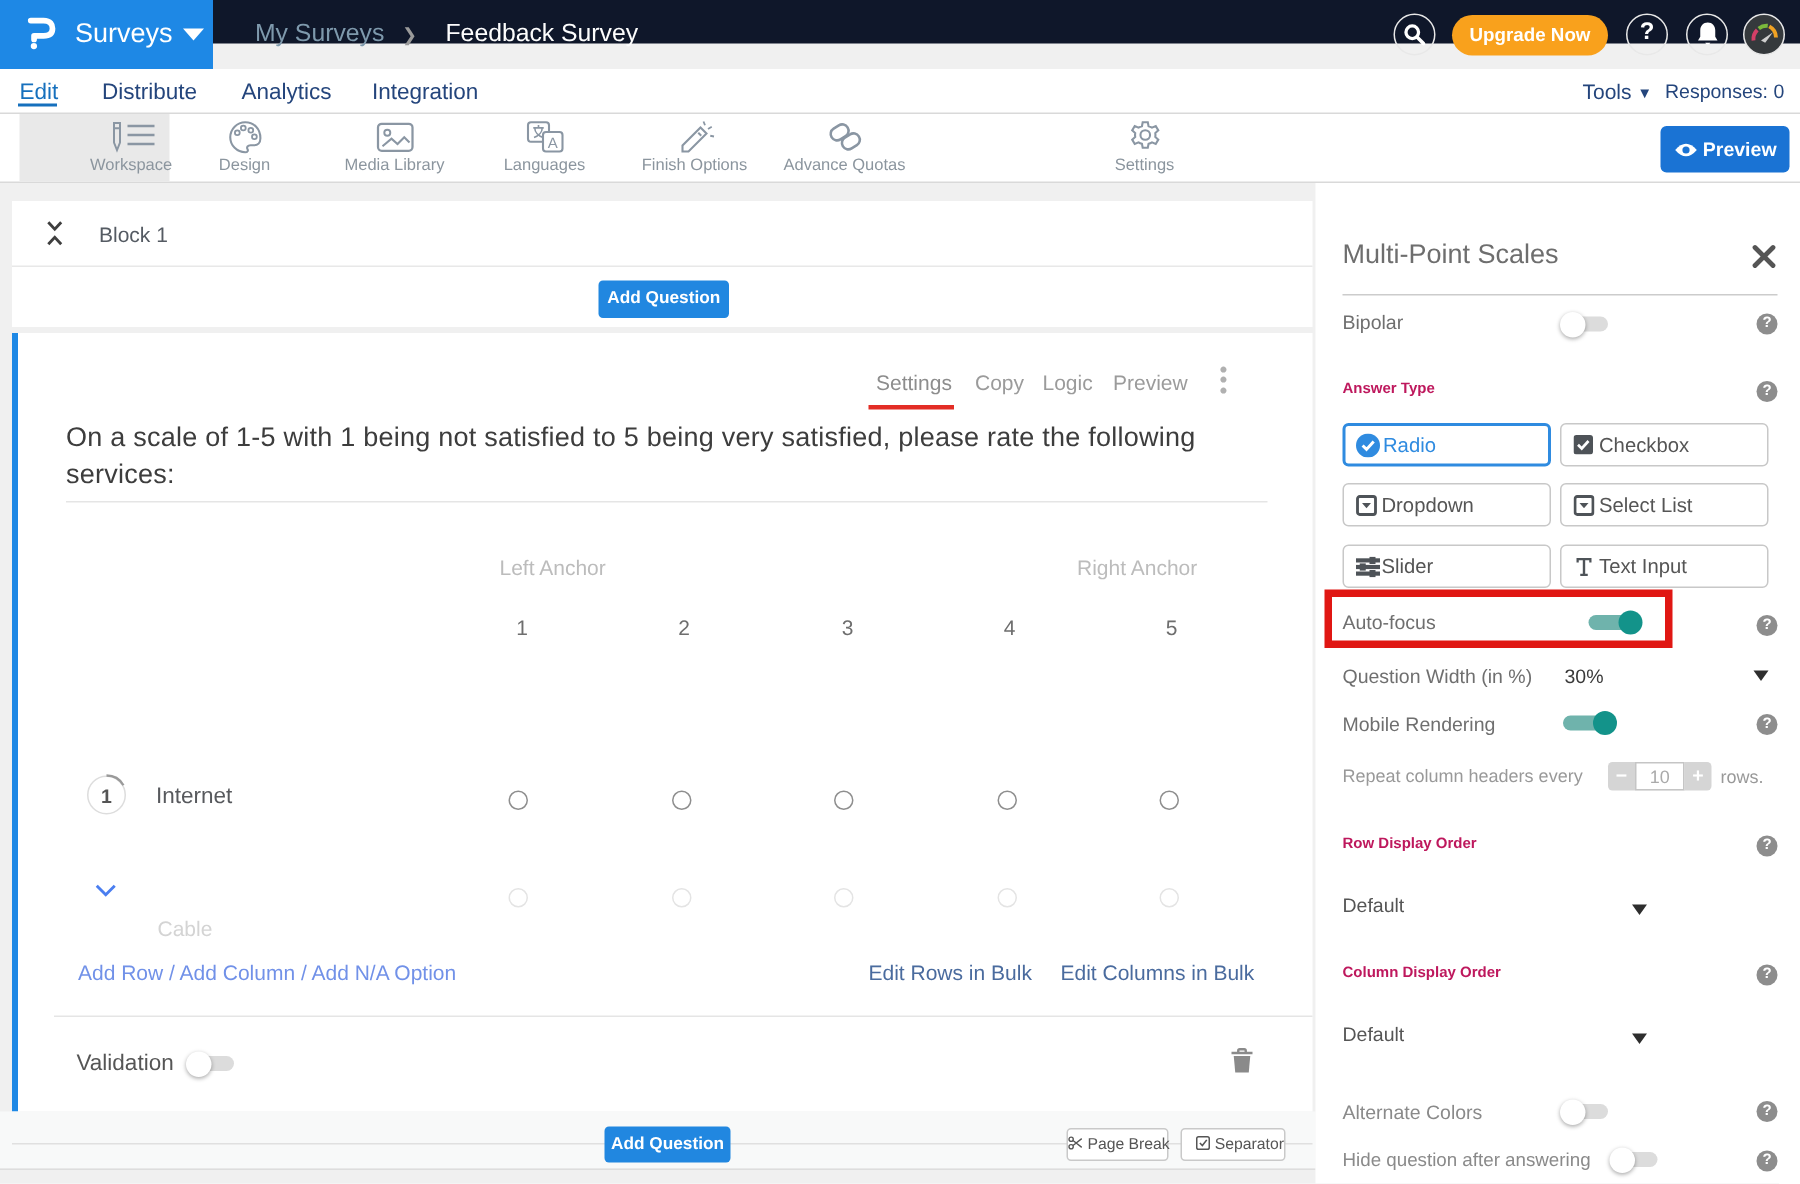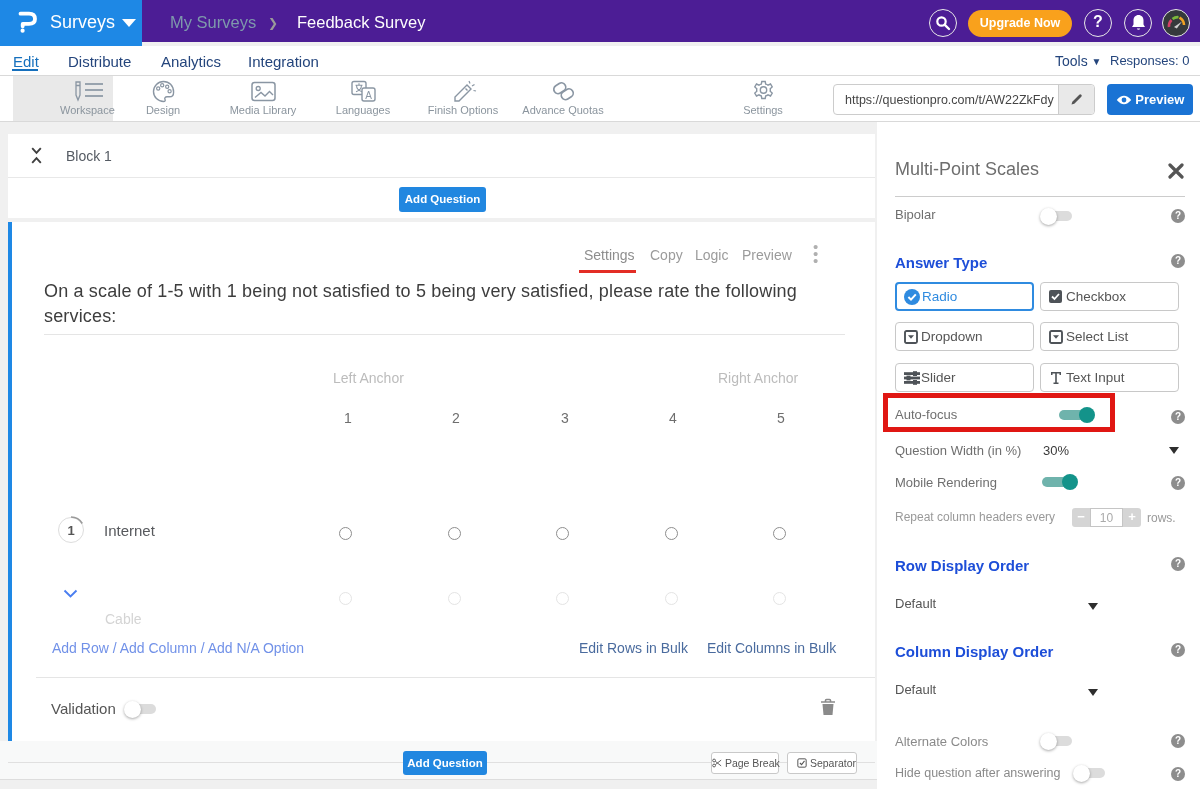--- a/index.html
+++ b/index.html
@@ -2,21 +2,21 @@
 <html><head>
 <meta charset="utf-8">
 <style>
 * { margin:0; padding:0; box-sizing:border-box; }
 html,body { width:1200px; height:789px; overflow:hidden; }
 body { font-family:"Liberation Sans", sans-serif; }
 #app { position:relative; width:1200px; height:789px; background:#f0f0f0; }
 .abs { position:absolute; }
 
 
-#topbar { position:absolute; left:0; top:0; width:1200px; height:42px; background:#4c1d95; }
+#topbar { position:absolute; left:0; top:0; width:1200px; height:29px; background:#0f172a; }
 #logo { position:absolute; left:0; top:0; width:142px; height:46px; background:#1e88e5; }
 #surveys { position:absolute; left:50px; top:12px; color:#fff; font-size:18px; }
 #caret1 { position:absolute; left:122px; top:19px; width:0; height:0; border-left:7px solid transparent; border-right:7px solid transparent; border-top:8px solid #fff; }
 .crumb { position:absolute; top:13px; font-size:16.5px; }
 #crumb1 { left:170px; color:#7e99ac; }
 #crumbsep { left:268px; color:#9a9a9a; font-size:12px; top:16px; }
 #crumb2 { left:297px; color:#fdfdfd; }
 .topcirc { position:absolute; top:9px; width:28px; height:28px; border:1.5px solid #e8e8e8; border-radius:50%; }
 #upgrade { position:absolute; left:968px; top:10px; width:104px; height:27px; background:#f9a11c; border-radius:14px; color:#fff; font-weight:bold; font-size:12.5px; text-align:center; line-height:27px; }
 
@@ -83,21 +83,21 @@
 #pagebreak { left:711px; width:68px; text-align:center; }
 #separator { left:787px; width:70px; text-align:right; }
 #botbg { position:absolute; left:0; top:779px; width:877px; height:10px; background:#f0f0f0; border-top:1px solid #ddd; }
 
 
 #sidebar { position:absolute; left:877px; top:122px; width:323px; height:667px; background:#fff; }
 #sb-title { position:absolute; left:18px; top:37px; font-size:18px; color:#6e6e6e; }
 #sb-close { position:absolute; left:291px; top:41px; }
 #sb-line { position:absolute; left:18px; top:74px; width:290px; height:1px; background:#ccc; }
 .sb-label { position:absolute; left:18px; font-size:13px; color:#6f6f6f; white-space:nowrap; }
-.sb-bold { position:absolute; left:18px; font-size:15px; font-weight:bold; color:#1d4ed8; white-space:nowrap; }
+.sb-bold { position:absolute; left:18px; font-size:10px; font-weight:bold; color:#be185d; white-space:nowrap; }
 .help { position:absolute; left:294px; width:14px; height:14px; border-radius:50%; background:#8d8d8d; color:#fff; font-size:10px; font-weight:bold; text-align:center; line-height:14px; }
 .atbtn { position:absolute; width:139px; height:29px; border:1px solid #c8c8c8; border-radius:4px; background:#fff; font-size:13.5px; color:#555; line-height:27px; }
 .atbtn svg { position:absolute; left:8px; top:7px; }
 .atbtn .txt { position:absolute; left:25px; top:0; }
 #at-radio { border:2px solid #2f8be0; color:#2f8be0; line-height:25px; }
 #at-radio svg { left:7px; top:6px; }
 #redbox { position:absolute; left:6px; top:271px; width:232px; height:39px; border:5px solid #e01713; }
 .ddcaret { position:absolute; width:0; height:0; border-left:5.5px solid transparent; border-right:5.5px solid transparent; border-top:7px solid #2e2e2e; }
 #stepper { position:absolute; left:195px; top:386px; width:69px; height:19px; background:#d5d5d5; border-radius:3px; }
 #stepnum { position:absolute; left:18px; top:0; width:33px; height:19px; background:#fff; border:1px solid #c5c5c5; text-align:center; font-size:12px; color:#aaa; line-height:18px; }
@@ -202,26 +202,20 @@
             <rect x="11" y="11" width="12.5" height="8.5" rx="4.2" transform="rotate(-32 17.25 15.25)" fill="none" stroke="#8a96a3" stroke-width="1.7"></rect>
           </svg></div>
       <div class="lbl">Advance Quotas</div>
     </div>
     <div class="titem" style="left:713px">
       <div class="ic"><svg width="25" height="25" viewBox="0 0 25 25">
         <path d="M10.8 2.5 h3.4 l.5 2.6 a8 8 0 0 1 2.3 1l2.5-1.1 1.7 2.9-2 1.8a8 8 0 0 1 0 2.6l2 1.8-1.7 2.9-2.5-1.1a8 8 0 0 1-2.3 1l-.5 2.6h-3.4l-.5-2.6a8 8 0 0 1-2.3-1l-2.5 1.1-1.7-2.9 2-1.8a8 8 0 0 1 0-2.6l-2-1.8 1.7-2.9 2.5 1.1a8 8 0 0 1 2.3-1 Z" fill="none" stroke="#8a96a3" stroke-width="1.4"></path>
         <circle cx="12.5" cy="11" r="3.2" fill="none" stroke="#8a96a3" stroke-width="1.4"></circle>
       </svg></div>
       <div class="lbl">Settings</div>
-    </div>
-    <div id="urlbox">
-      <div id="urltext">https://questionpro.com/t/AW22ZkFdy</div>
-      <div id="urlpencil"><svg width="15" height="15" viewBox="0 0 15 15" style="margin-top:7px">
-            <path d="M2.5 12.5 L3.3 9.7 L10.3 2.7 a1.3 1.3 0 0 1 2 2 L5.3 11.7 Z" fill="#555"></path>
-          </svg></div>
     </div>
     <div id="preview"><svg width="16" height="10" viewBox="0 0 20 12" style="vertical-align:-1px">
           <path d="M1 6 Q10 -4.5 19 6 Q10 16.5 1 6 Z" fill="#fff"></path>
           <circle cx="10" cy="6" r="3" fill="#1a73d4"></circle>
         </svg> Preview</div>
   </div>
 
   <div id="card1">
     <div class="row1"></div>
     <svg class="abs" style="left:23px;top:13px" width="11" height="17" viewBox="0 0 11 17">

